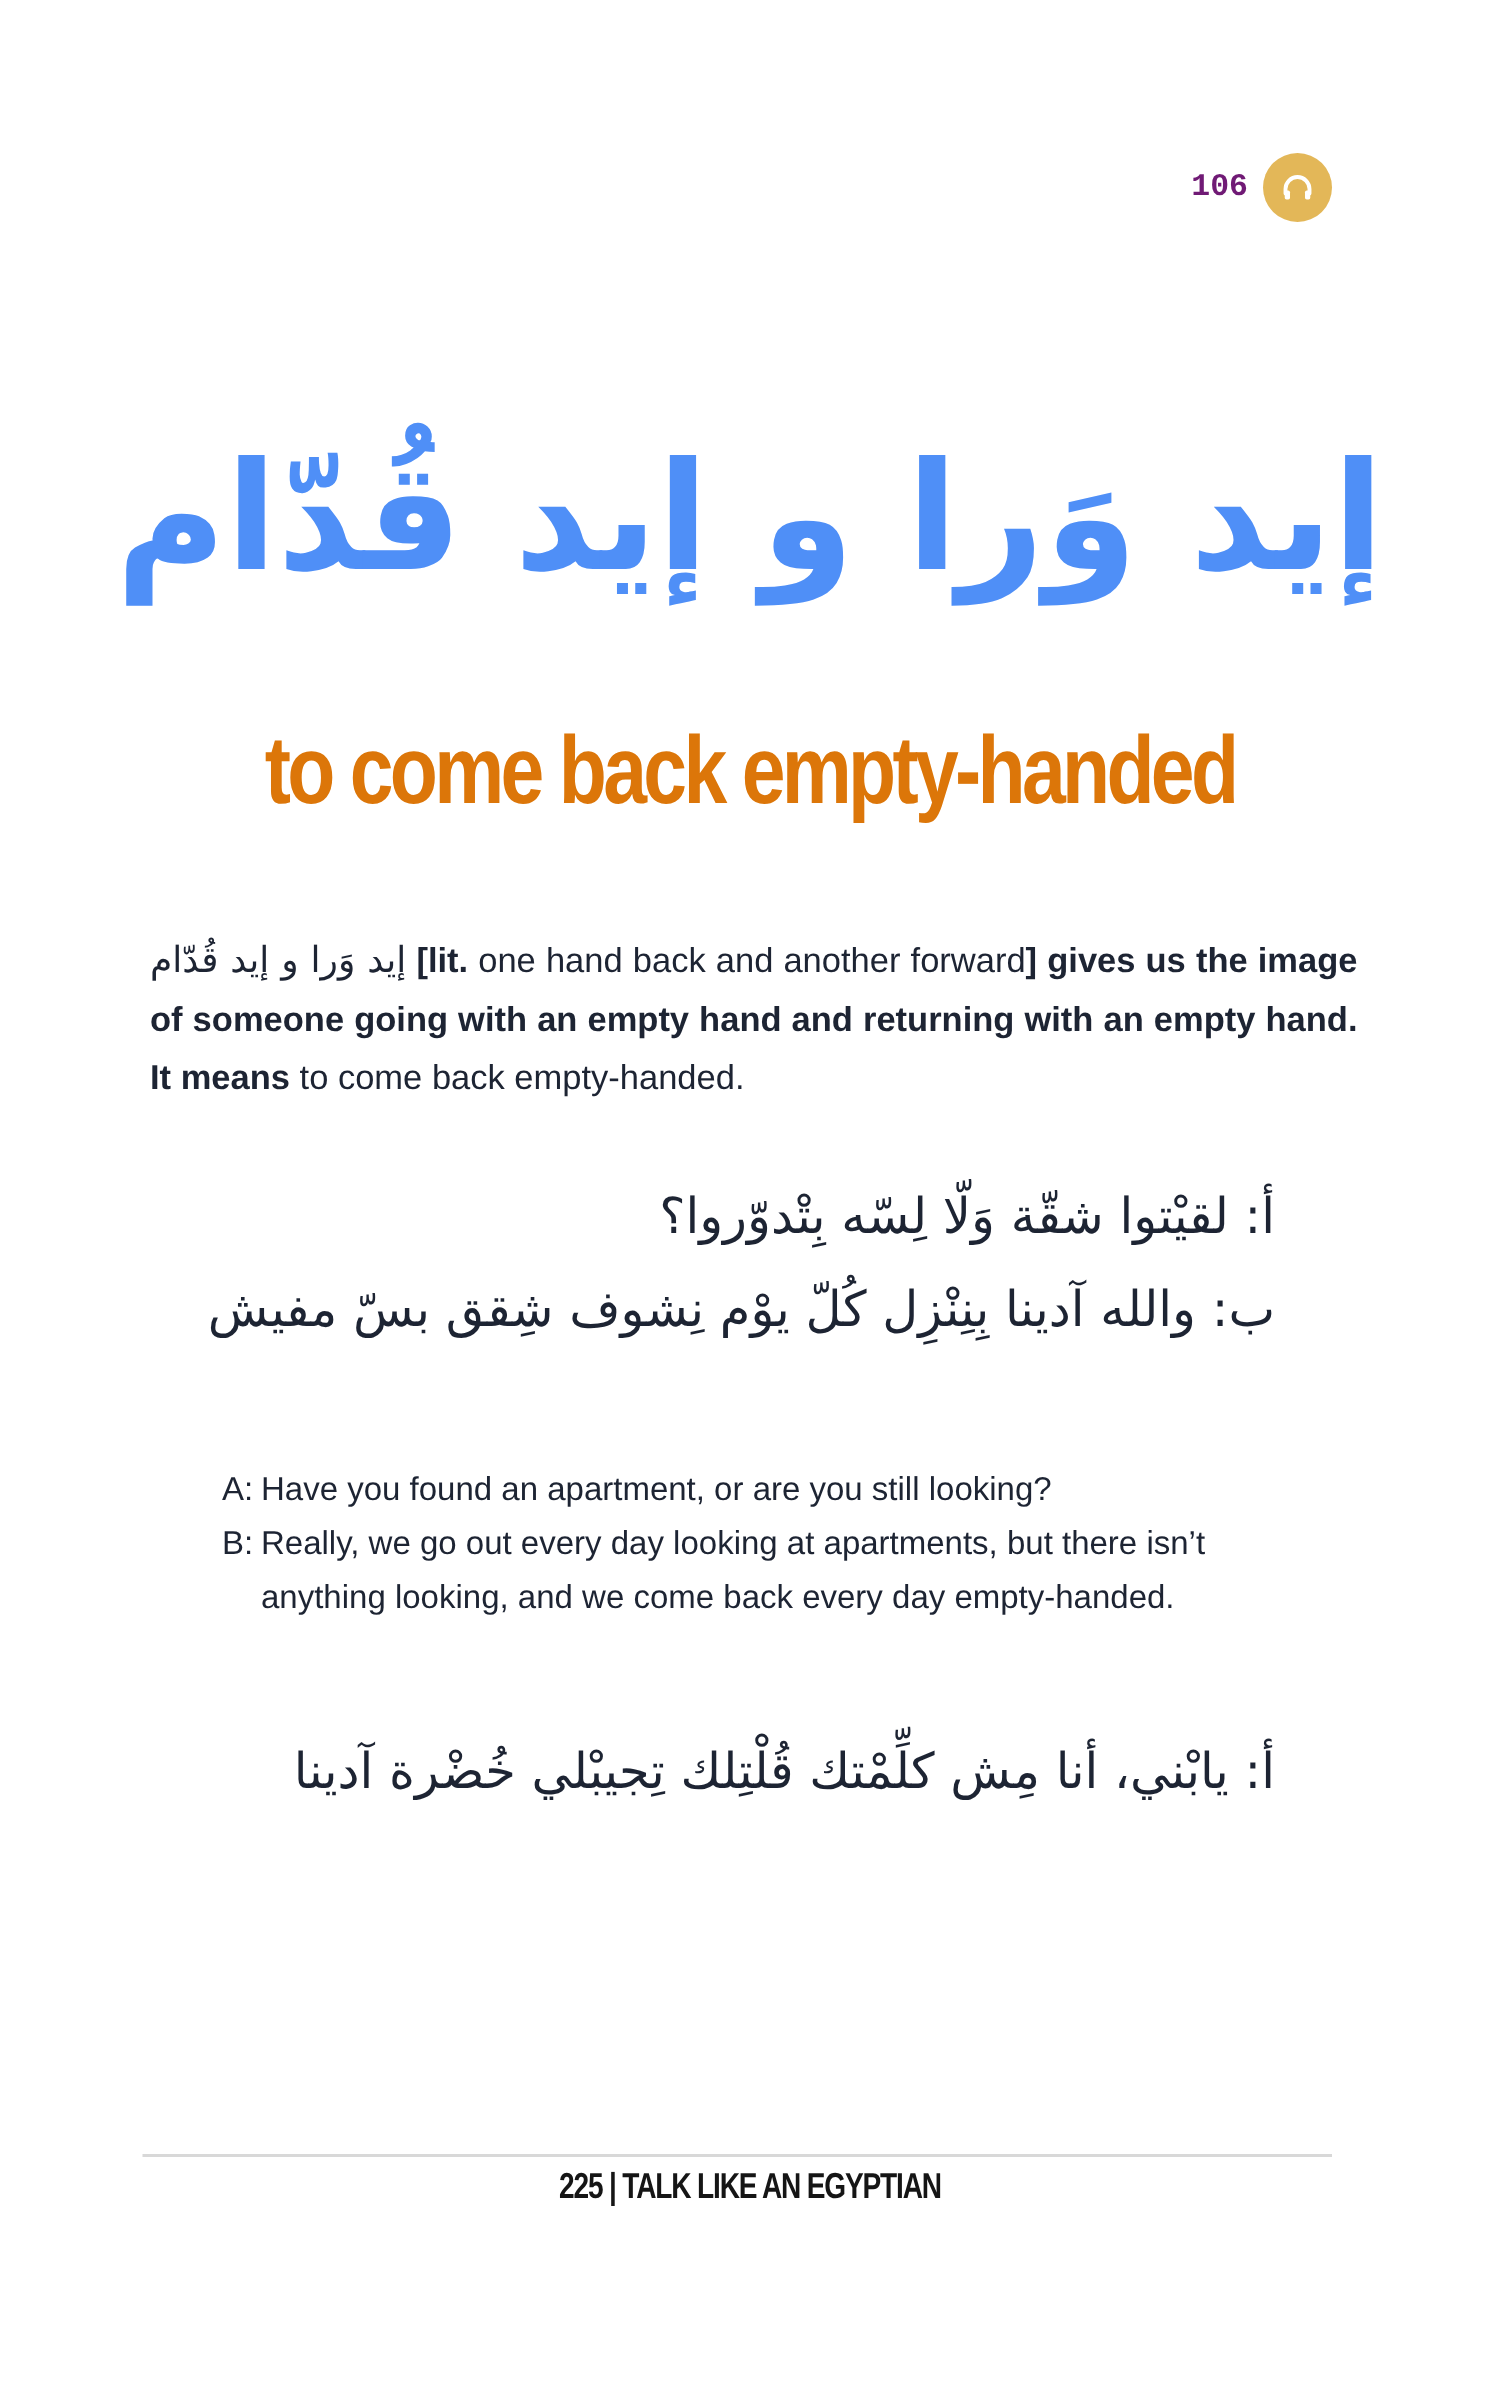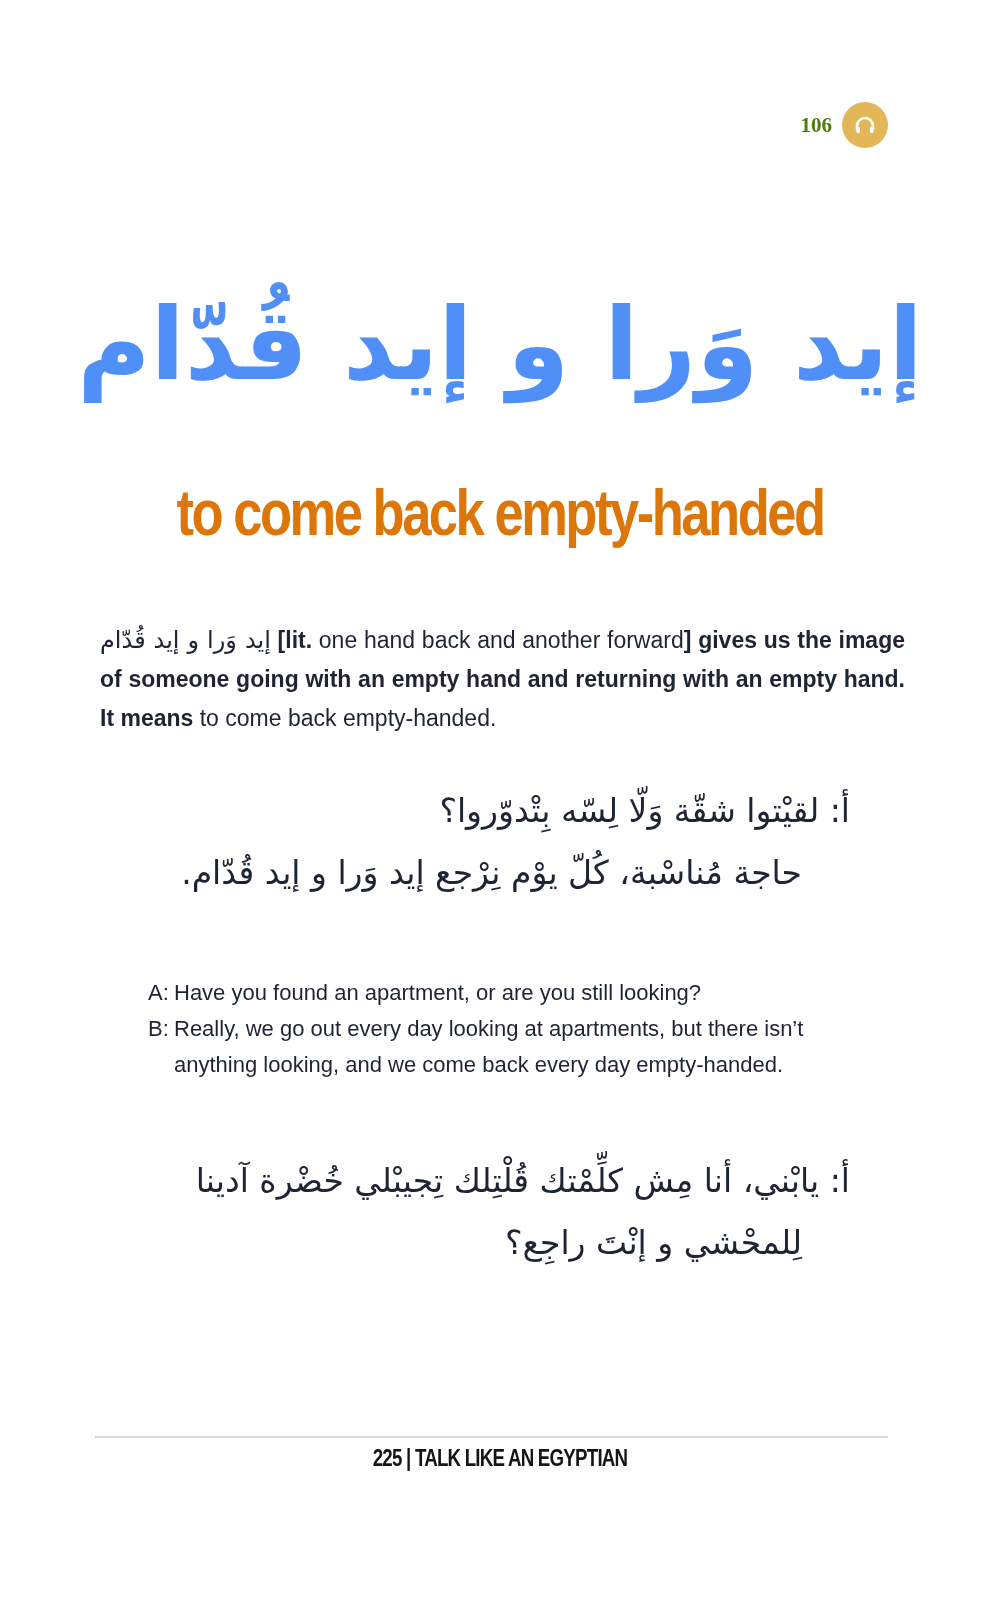--- a/index.html
+++ b/index.html
@@ -1,20 +1,20 @@
 <!DOCTYPE html>
 <html><head>
 <meta charset="utf-8">
 <style>
   * { box-sizing: border-box; margin: 0; padding: 0; }
   html, body { width: 1000px; height: 1600px; background: #ffffff; }
   body { position: relative; font-family: "DejaVu Sans", sans-serif; color: #1d2433; overflow: hidden; }
 
   .track-header { position: absolute; top: 102px; right: 112px; display: flex; align-items: center; gap: 10px; }
-  .track-num { font-family: Liberation Serif, serif; font-weight: bold; font-size: 21px; color: #4d7c0f; }
+  .track-num { font-family: Liberation Mono, monospace; font-weight: bold; font-size: 21px; color: #701a75; }
   .audio-btn { width: 46px; height: 46px; border-radius: 50%; background: #e3b758; display: flex; align-items: center; justify-content: center; cursor: pointer; }
   .audio-btn svg { width: 24px; height: 24px; }
 
   .title-ar { position: absolute; top: 270px; left: 0; width: 1000px; text-align: center; direction: rtl;
     font-family: "DejaVu Sans", sans-serif; font-weight: bold; font-size: 100px; line-height: 150px; color: #4f8ff7; }
 
   .title-en { position: absolute; top: 478px; left: 0; width: 1000px; text-align: center;
     font-family: "Liberation Sans Narrow", "Liberation Sans", sans-serif; font-weight: bold; font-size: 64px;
     color: #dc7609; letter-spacing: -3px; transform: scaleX(0.82); transform-origin: center; line-height: 70px; }
 
@@ -56,33 +56,32 @@
   </div>
 </div>
 
 <h1 class="title-ar">إيد وَرا و إيد قُدّام</h1>
 <h2 class="title-en">to come back empty-handed</h2>
 
 <p class="desc"><span class="ar-inline">إيد وَرا و إيد قُدّام</span> <b>[lit.</b><span> one hand back and another forward</span><b>]</b><b> gives us the image of someone going with an empty hand and returning with an empty hand. It means</b><span> to come back empty-handed.</span></p>
 
 <div class="dialog-ar dialog1">
   <div class="line">أ: لقيْتوا شقّة وَلّا لِسّه بِتْدوّروا؟</div>
-  <div class="line cont">حاجة مُناسْبة، كُلّ يوْم نِرْجع إيد وَرا و إيد قُدّام.</div>
+  <div class="line">ب: والله آدينا بِنِنْزِل كُلّ يوْم نِشوف شِقق بسّ مفيش</div>
 </div>
 
 <div class="trans">
   <div class="row">
     <span class="spk">A:</span>
     <span class="txt">Have you found an apartment, or are you still looking?</span>
   </div>
   <div class="row">
     <span class="spk">B:</span>
     <span class="txt">Really, we go out every day looking at apartments, but there isn’t anything looking, and we come back every day empty-handed.</span>
   </div>
 </div>
 
 <div class="dialog-ar dialog2">
   <div class="line">أ: يابْني، أنا مِش كلِّمْتك قُلْتِلك تِجيبْلي خُضْرة آدينا</div>
-  <div class="line cont">لِلمحْشي و إنْتَ راجِع؟</div>
 </div>
 
 <div class="footer-rule"></div>
 <div class="footer">225 | TALK LIKE AN EGYPTIAN</div>
 
 </body></html>

